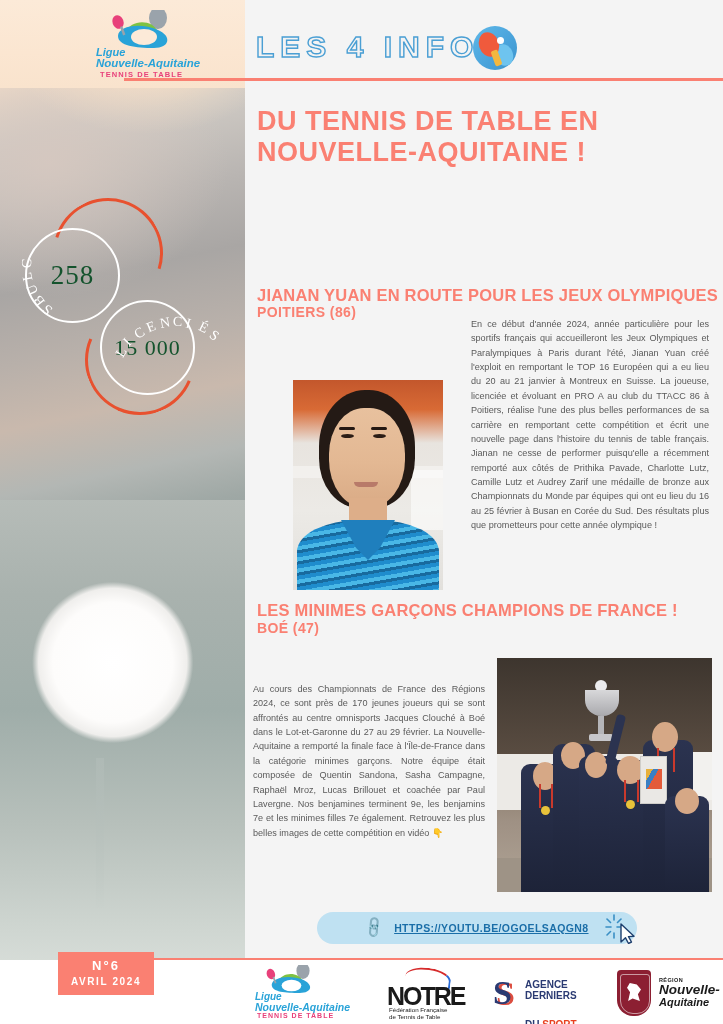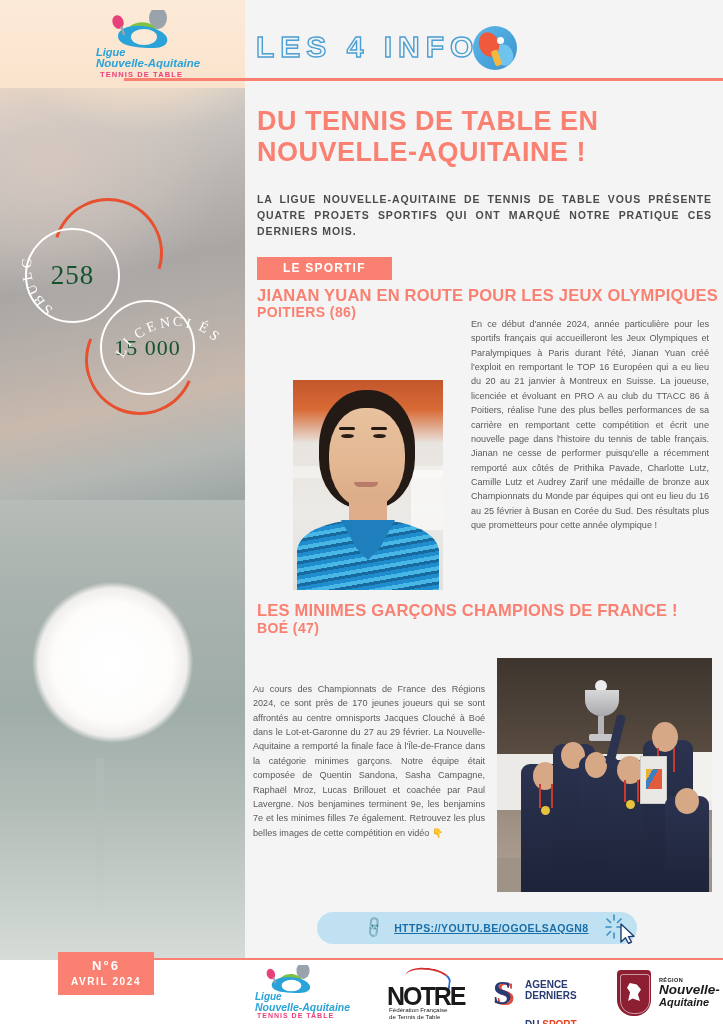--- a/index.html
+++ b/index.html
@@ -479,23 +479,21 @@
     <div class="hi-bat2"></div>
     <div class="hi-bat"></div>
     <div class="hi-handle"></div>
     <div class="hi-ball"></div>
   </div>
   <div class="head-rule"></div>
 
   <div class="main">
 
     <div class="big-title">DU TENNIS DE TABLE EN NOUVELLE-AQUITAINE !</div>
-    <div class="intro">LA LIGUE NOUVELLE-AQUITAINE DE TENNIS DE TABLE VOUS PRÉSENTE QUATRE PROJETS SPORTIFS QUI ONT MARQUÉ NOTRE PRATIQUE CES DERNIERS MOIS.</div>
-
-    <div class="tag">LE SPORTIF</div>
+
     <div class="art-title-1">JIANAN YUAN EN ROUTE POUR LES JEUX OLYMPIQUES !</div>
     <div class="art-loc-1">POITIERS (86)</div>
     <div class="art-body-1">En ce début d'année 2024, année particulière pour les sportifs français qui accueilleront les Jeux Olympiques et Paralympiques à Paris durant l'été, Jianan Yuan créé l'exploit en remportant le TOP 16 Européen qui a eu lieu du 20 au 21 janvier à Montreux en Suisse. La joueuse, licenciée et évoluant en PRO A au club du TTACC 86 à Poitiers, réalise l'une des plus belles performances de sa carrière en remportant cette compétition et écrit une nouvelle page dans l'histoire du tennis de table français. Jianan ne cesse de performer puisqu'elle a récemment remporté aux côtés de Prithika Pavade, Charlotte Lutz, Camille Lutz et Audrey Zarif une médaille de bronze aux Championnats du Monde par équipes qui ont eu lieu du 16 au 25 février à Busan en Corée du Sud. Des résultats plus que prometteurs pour cette année olympique !</div>
 
     <div class="photo-yuan">
       <div class="py-bg-strip"></div>
       <div class="py-bg-panel"></div>
       <div class="py-hair"></div>
       <div class="py-face"></div>
       <div class="py-brow l"></div>

